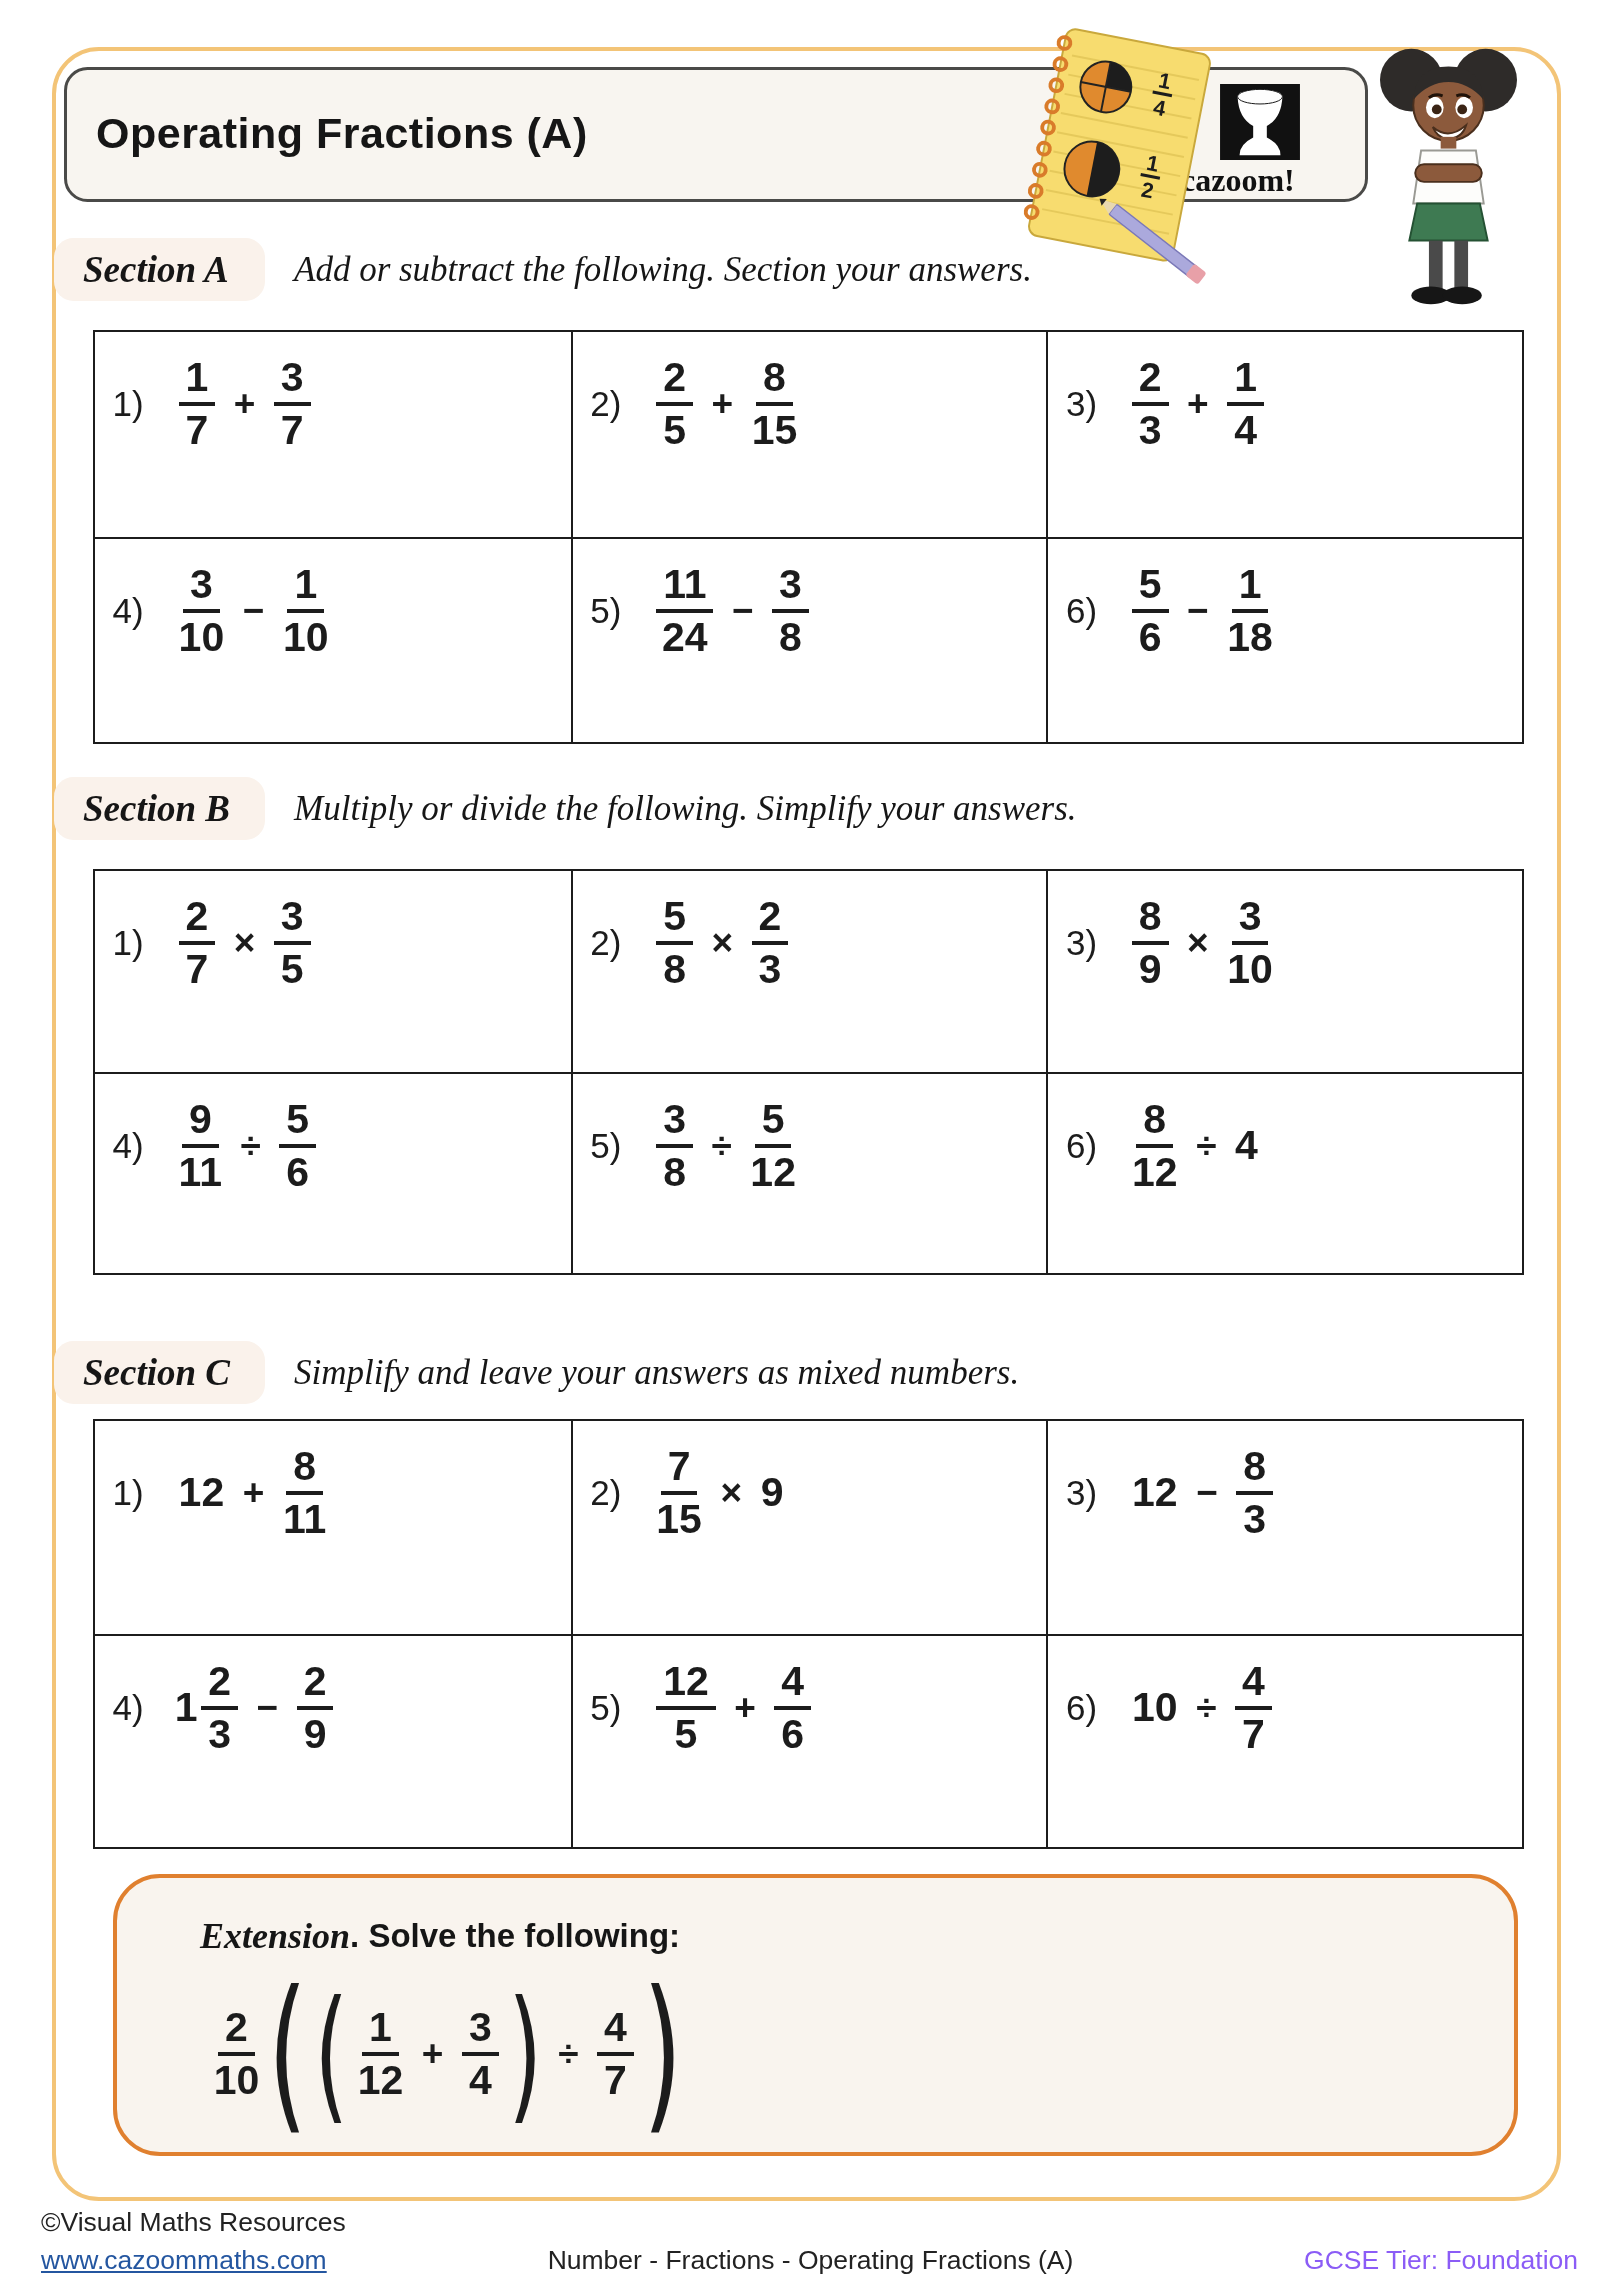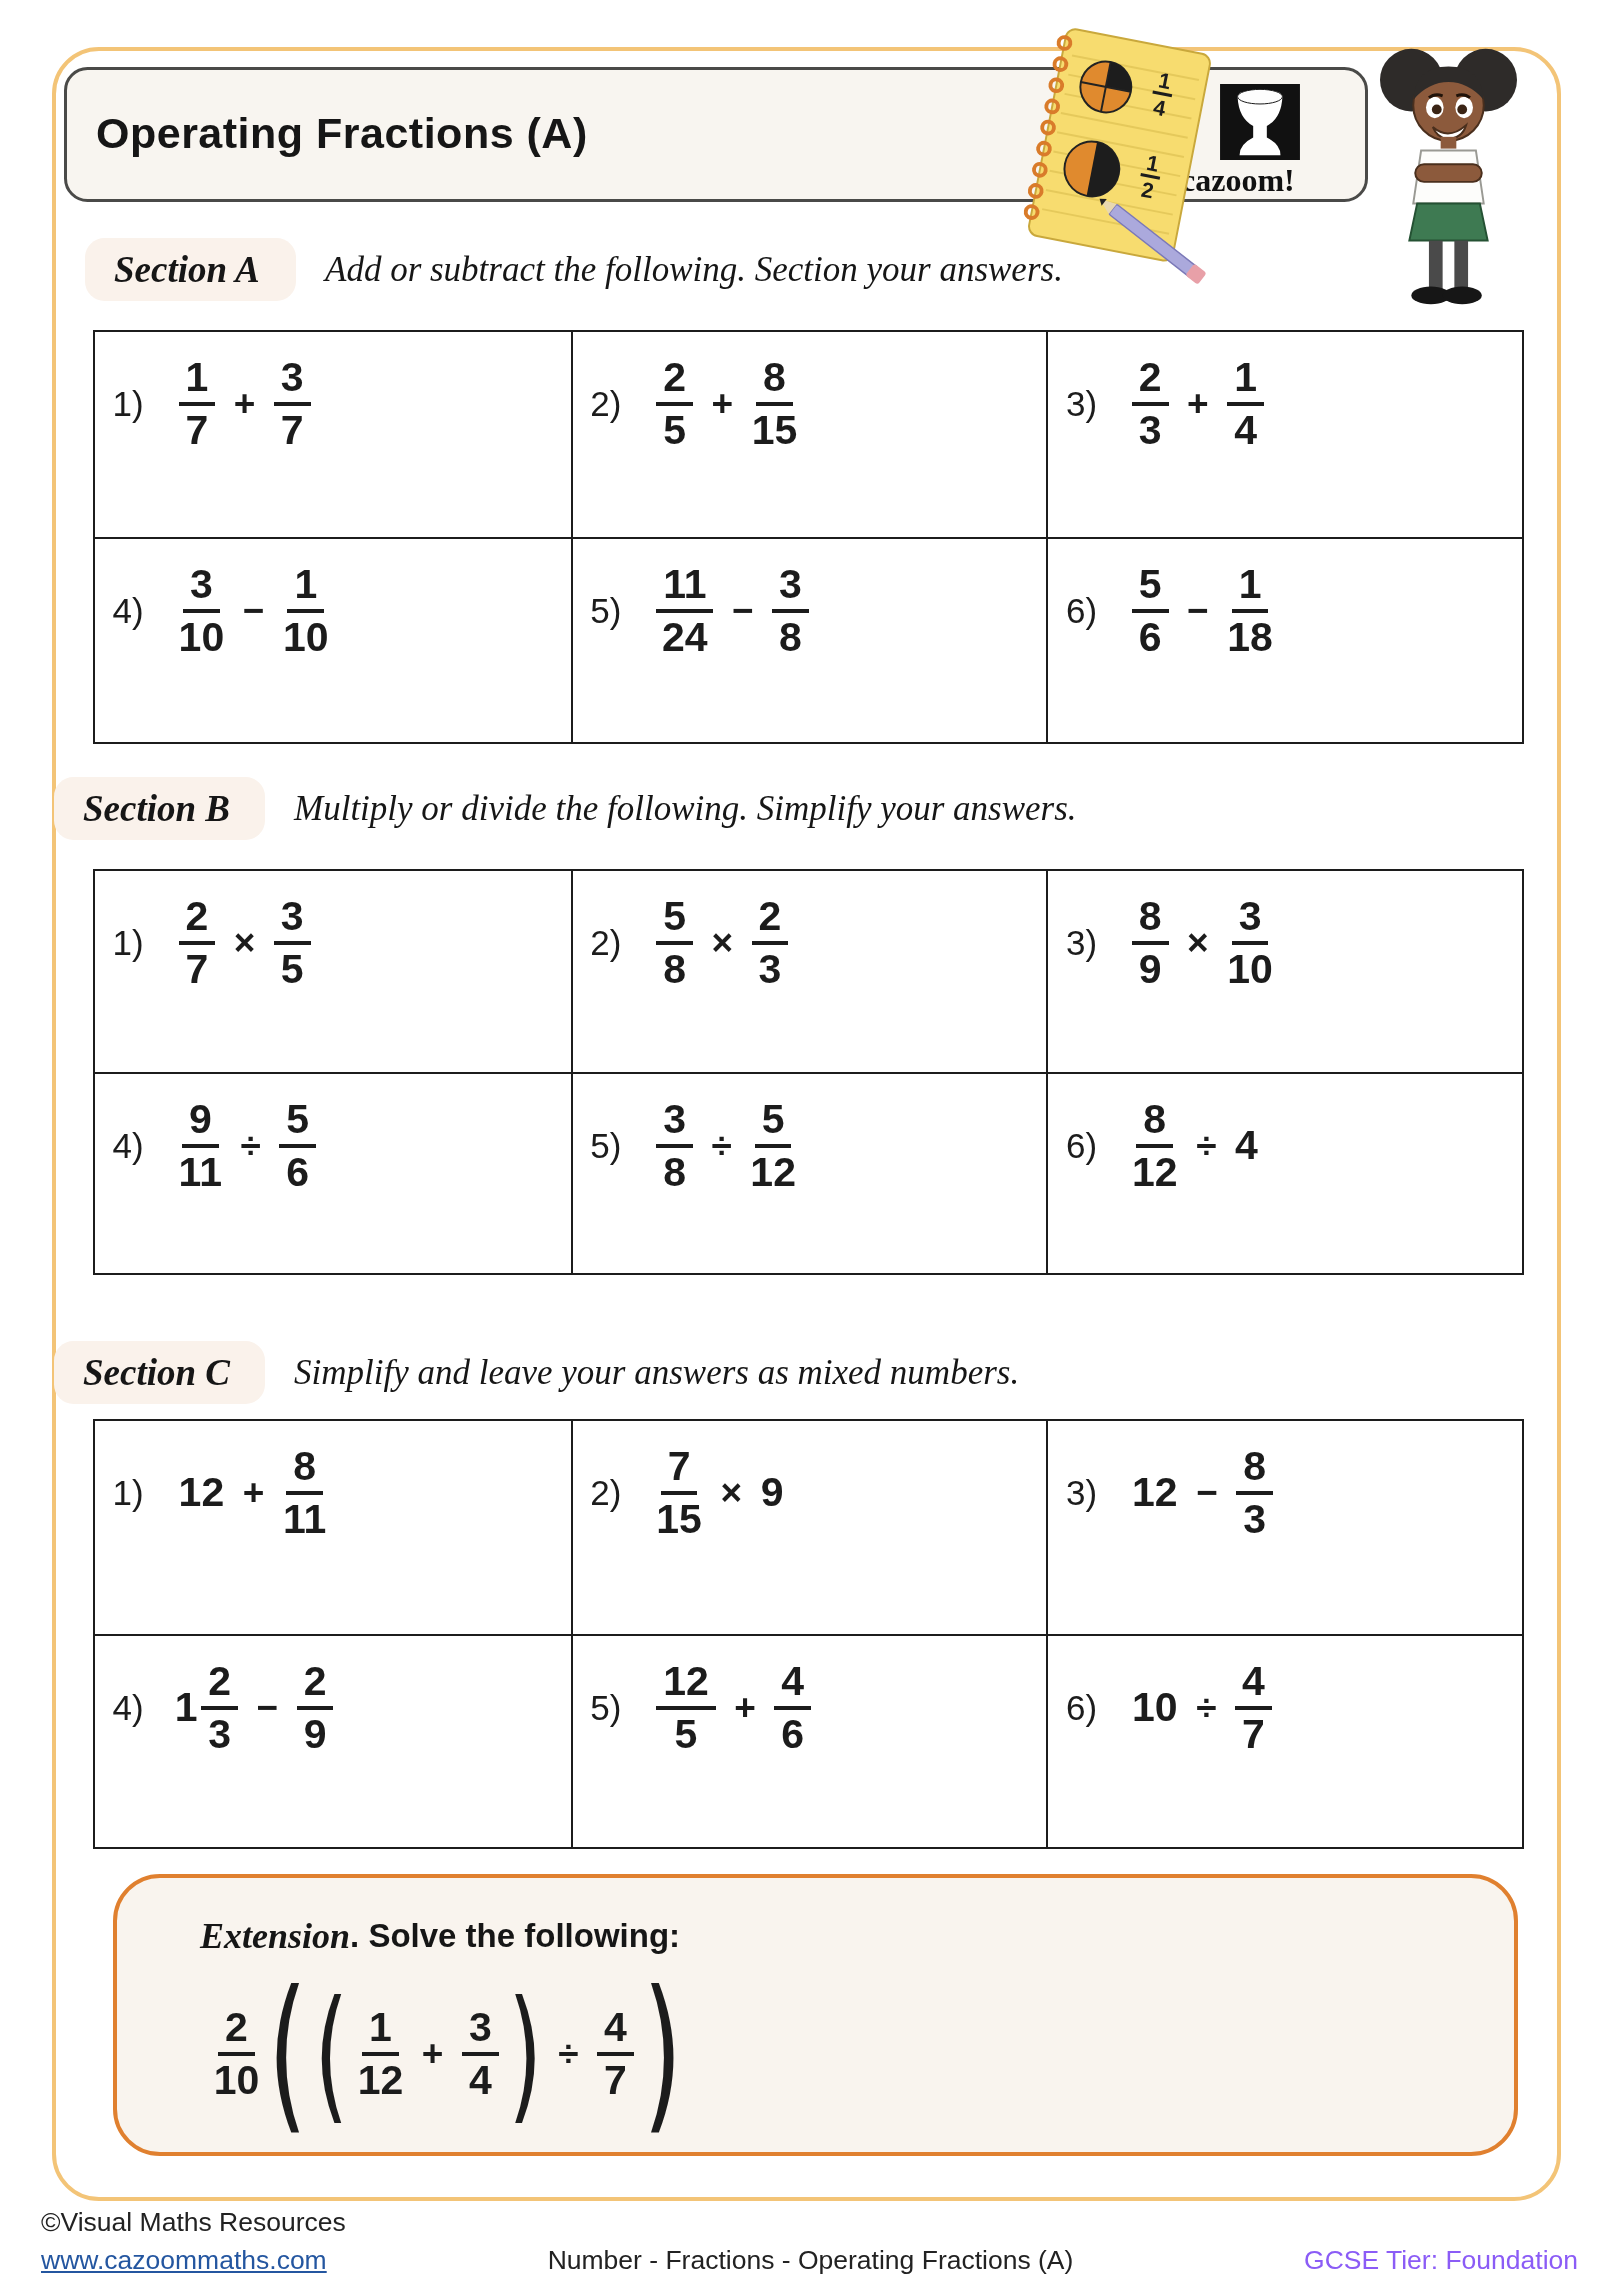--- a/index.html
+++ b/index.html
@@ -160,21 +160,21 @@
     <rect x="72" y="100" width="16" height="12" fill="#8C5A3C"></rect>
     <path d="M52 114 L108 114 L116 168 L44 168 Z" fill="#FDFDFB" stroke="#9a9a94" stroke-width="2"></path>
     <rect x="46" y="128" width="68" height="18" rx="9" fill="#8C5A3C" stroke="#4A2F1D" stroke-width="2"></rect>
     <path d="M48 168 L112 168 L120 206 L40 206 Z" fill="#3E7A52" stroke="#245133" stroke-width="2"></path>
     <rect x="60" y="206" width="14" height="50" fill="#4A4A4A"></rect>
     <rect x="86" y="206" width="14" height="50" fill="#4A4A4A"></rect>
     <ellipse cx="62" cy="262" rx="20" ry="9" fill="#161616"></ellipse>
     <ellipse cx="94" cy="262" rx="20" ry="9" fill="#161616"></ellipse>
   </svg>
 
-  <div class="sec-head" style="top:238px;margin-left:31px;">
+  <div class="sec-head" style="top:238px;">
     <div class="sec-pill"></div>
     <div class="sec-label">Section A</div>
     <div class="sec-instr">Add or subtract the following. Section your answers.</div>
   </div>
   <div class="ptable t-a" style="top:330px;">
     <div class="pcell">
         <span class="expr">
           <span class="pnum">1)</span>
           <span class="frac">
             <span class="fn">1</span>

